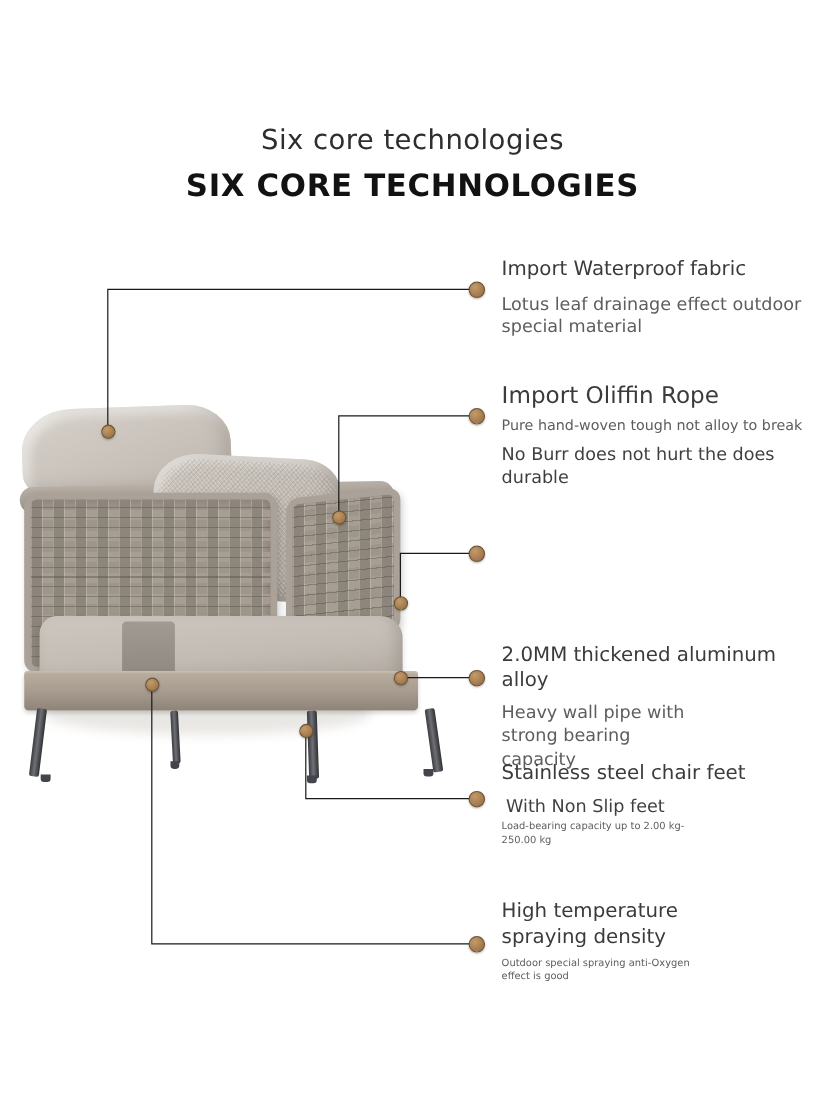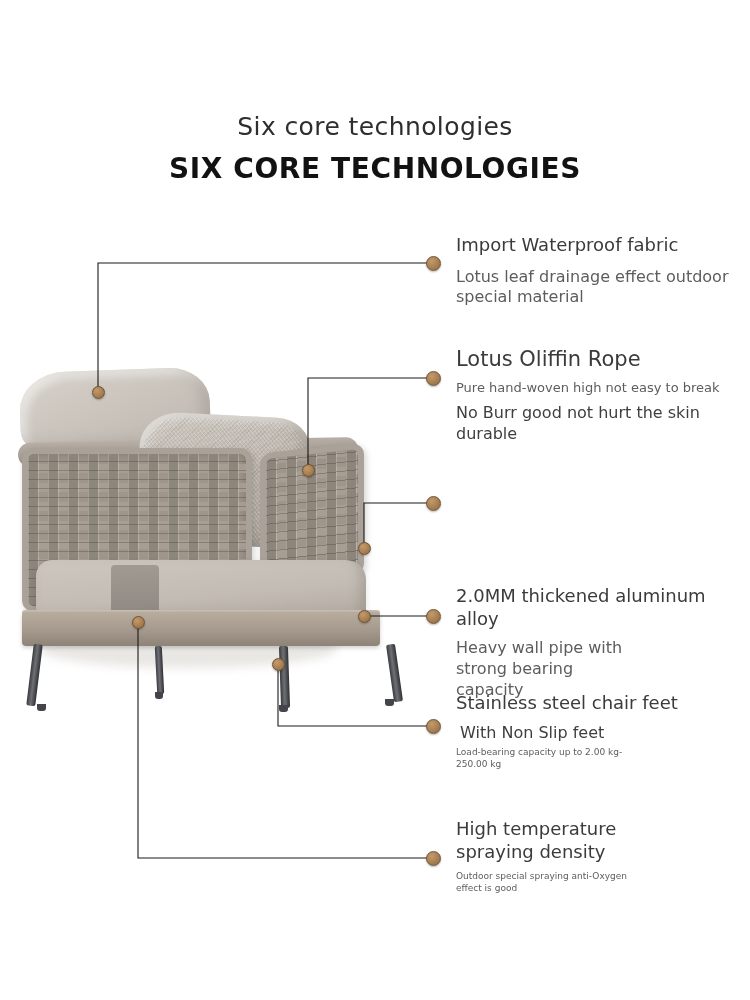--- a/index.html
+++ b/index.html
@@ -207,23 +207,23 @@
   <div class="dot" style="left:426px;top:609px;"></div>
   <div class="dot" style="left:426px;top:719px;"></div>
   <div class="dot" style="left:426px;top:851px;"></div>
 
   <div class="callout" style="top:234px;">
     <div class="c-title s18">Import Waterproof fabric</div>
     <div class="c-sub s11 gap10">Lotus leaf drainage effect outdoor special material</div>
   </div>
 
   <div class="callout" style="top:346px;">
-    <div class="c-title s18" style="font-size:21px;">Lotus Oliffin Rope</div>
-    <div class="c-sub s13 gap8">Pure hand-woven high not easy to break</div>
-    <div class="c-sub s16 gap6" style="color:#3f3f3f;">No Burr good not hurt the skin durable</div>
+    <div class="c-title s18" style="font-size:21px;">Import Oliffin Rope</div>
+    <div class="c-sub s13 gap8">Pure hand-woven tough not alloy to break</div>
+    <div class="c-sub s16 gap6" style="color:#3f3f3f;">No Burr does not hurt the does durable</div>
   </div>
 
 
   <div class="callout" style="top:585px;width:270px;">
     <div class="c-title s18">2.0MM thickened aluminum alloy</div>
     <div class="c-sub s11 gap8" style="width:175px;">Heavy wall pipe with strong bearing capacity</div>
   </div>
 
   <div class="callout" style="top:692px;">
     <div class="c-title s17">Stainless steel chair feet</div>

